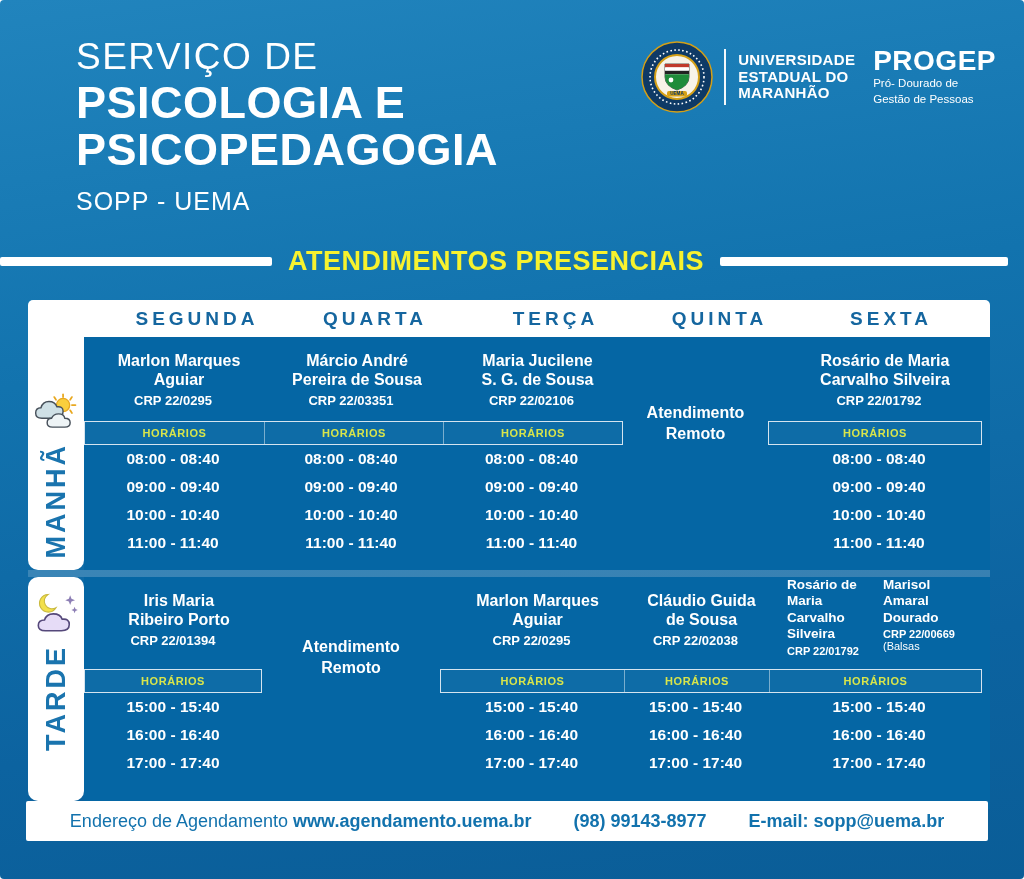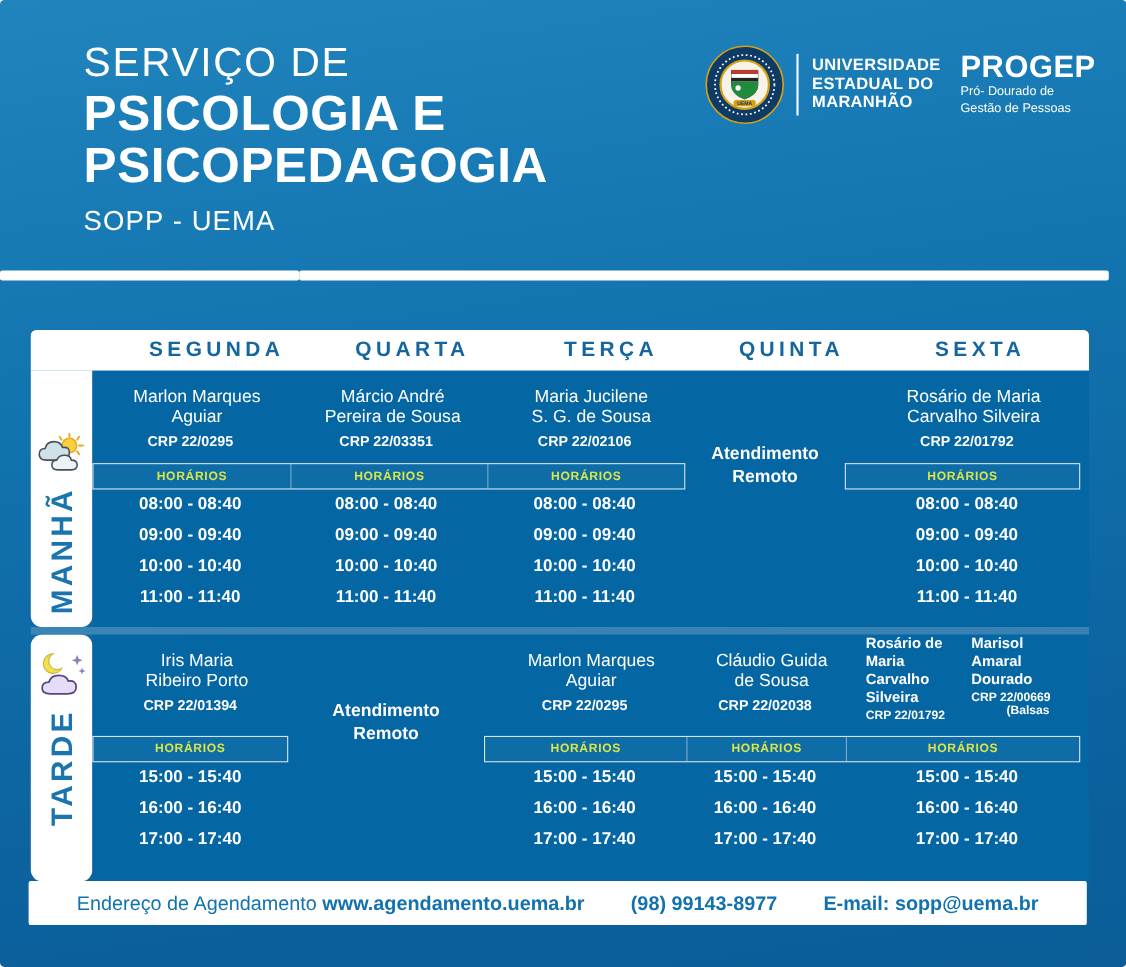--- a/index.html
+++ b/index.html
@@ -40,40 +40,40 @@
     writing-mode:vertical-rl;transform:rotate(180deg);
     color:#1a74ae;font-weight:700;font-size:27px;letter-spacing:3px;margin-top:10px;
   }
   .grid{
     flex:1;background:#0566a4;display:grid;align-content:start;
     grid-template-columns:178px 178px 183px 145px 1fr;
   }
   .grid-manha{height:233px;grid-template-rows:84px 24px repeat(4,28px);}
   .grid-tarde{height:232px;grid-template-rows:92px 24px repeat(3,28px);}
   .names{grid-row:1;text-align:center;padding-top:15px;box-sizing:border-box;}
-  .nm{font-size:16px;font-weight:400;line-height:1.18;margin-left:12px;}
+  .nm{font-size:16px;font-weight:700;line-height:1.18;margin-left:12px;}
   .crp{font-size:13px;font-weight:700;margin-top:3px;}
   .remote{
     grid-row:1/3;display:flex;flex-direction:column;justify-content:flex-end;align-items:center;
     font-size:16px;font-weight:700;line-height:1.3;box-sizing:border-box;
   }
   .hstrip{
     grid-row:2;border:1px solid #d5e4ef;box-sizing:border-box;
     display:grid;align-items:center;background:rgba(255,255,255,.04);
   }
   .hcell{text-align:center;color:#d9e54a;font-size:11px;font-weight:700;letter-spacing:.6px;line-height:22px;}
   .hcell + .hcell{border-left:1px solid rgba(255,255,255,.45);}
   .times{display:flex;flex-direction:column;grid-row:3/7;}
   .grid-tarde .times{grid-row:3/6;}
   .time{height:28px;display:flex;align-items:center;justify-content:center;font-size:15.5px;font-weight:700;}
   .duo{grid-row:1;display:flex;gap:14px;justify-content:center;box-sizing:border-box;}
   .pname{font-size:13.5px;font-weight:700;line-height:1.22;width:82px;}
   .p2 .pname{width:88px;}
   .pcrp{font-size:11px;font-weight:700;margin-top:2px;}
-  .pextra{font-size:11px;font-weight:700;margin-left:32px;}
+  .pextra{font-size:11px;font-weight:400;}
   .section-divider{height:7px;background:rgba(255,255,255,.18);}
   
   .footer{
     position:absolute;left:26px;top:801px;width:962px;height:40px;background:#fff;border-radius:2px;
     display:flex;align-items:center;justify-content:center;gap:42px;color:#1272ad;font-size:18px;white-space:nowrap;
   }
   .footer b{font-weight:700;}
 </style>
 </head>
 <body>
@@ -111,20 +111,21 @@
     </div>
     <div class="progep">
       <div class="progep-name">PROGEP</div>
       <div class="progep-sub">Pró- Dourado de</div>
       <div class="progep-sub">Gestão de Pessoas</div>
     </div>
   </div>
 
   <div class="banner">
     <div class="bar bar-left"></div>
+    <div class="banner-title">ATENDIMENTOS PRESENCIAIS</div>
     <div class="bar bar-right"></div>
   </div>
 
   <div class="schedule">
 
     <div class="day-bar">
       <div></div>
       <div class="day">SEGUNDA</div>
       <div class="day">QUARTA</div>
       <div class="day">TERÇA</div>

